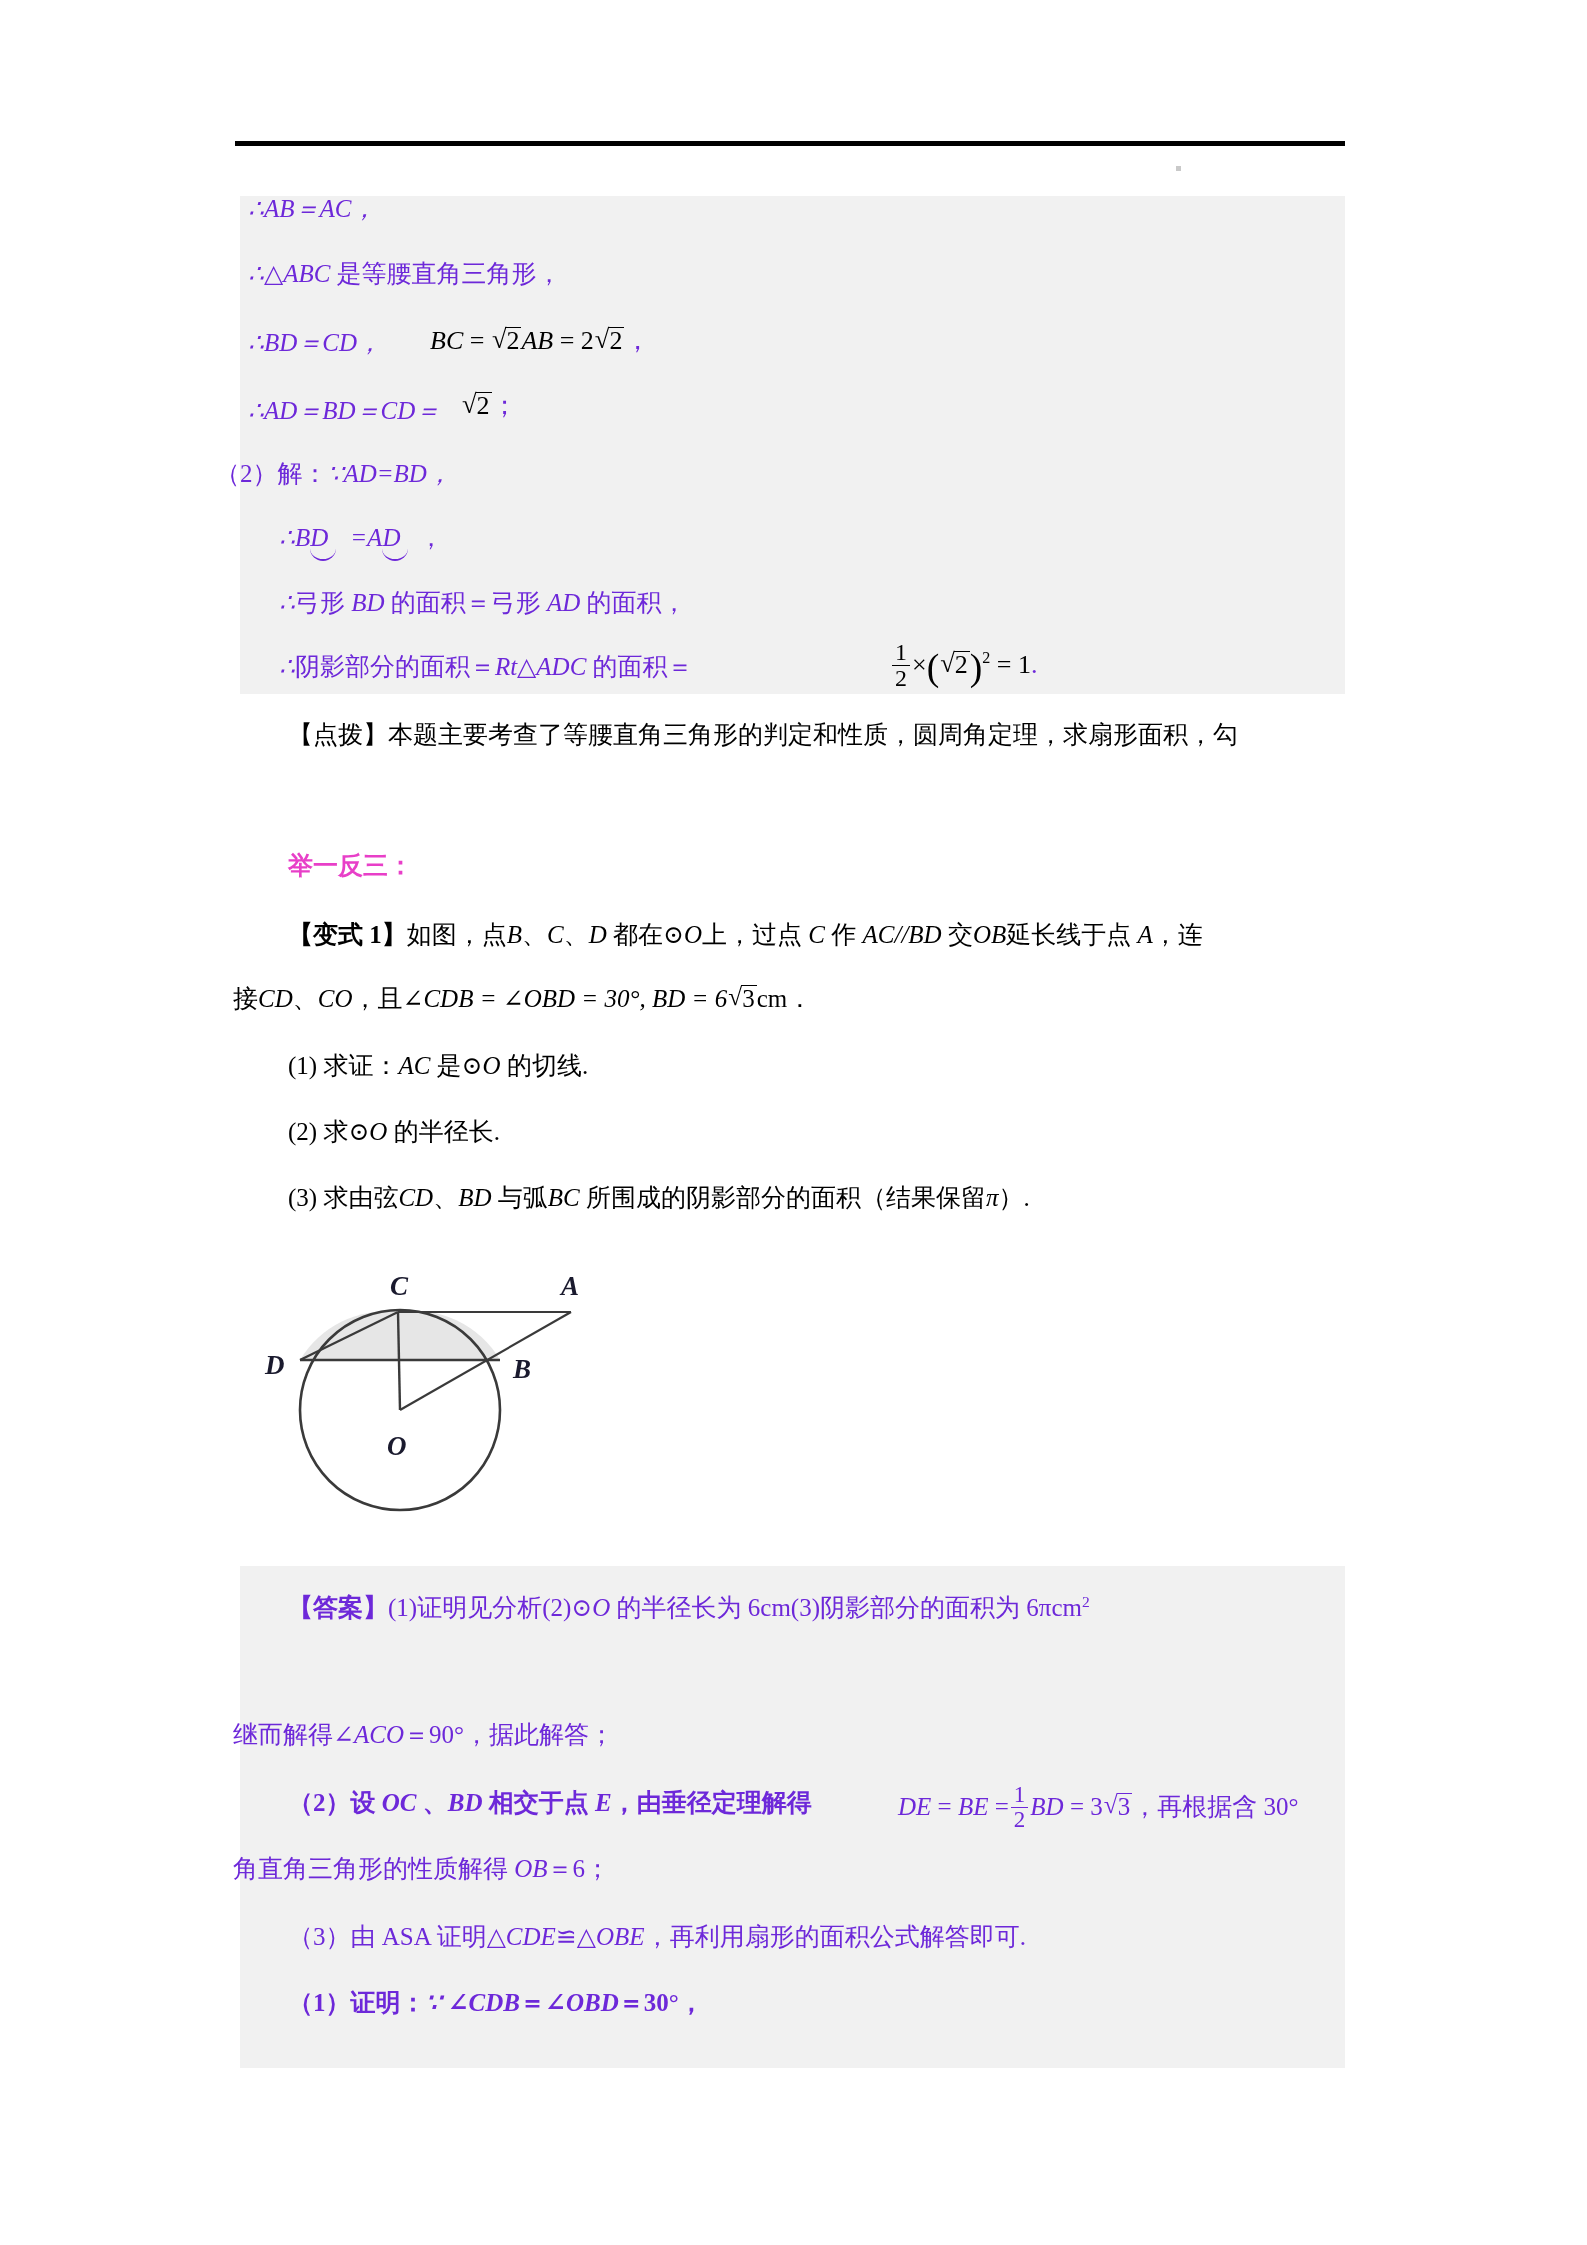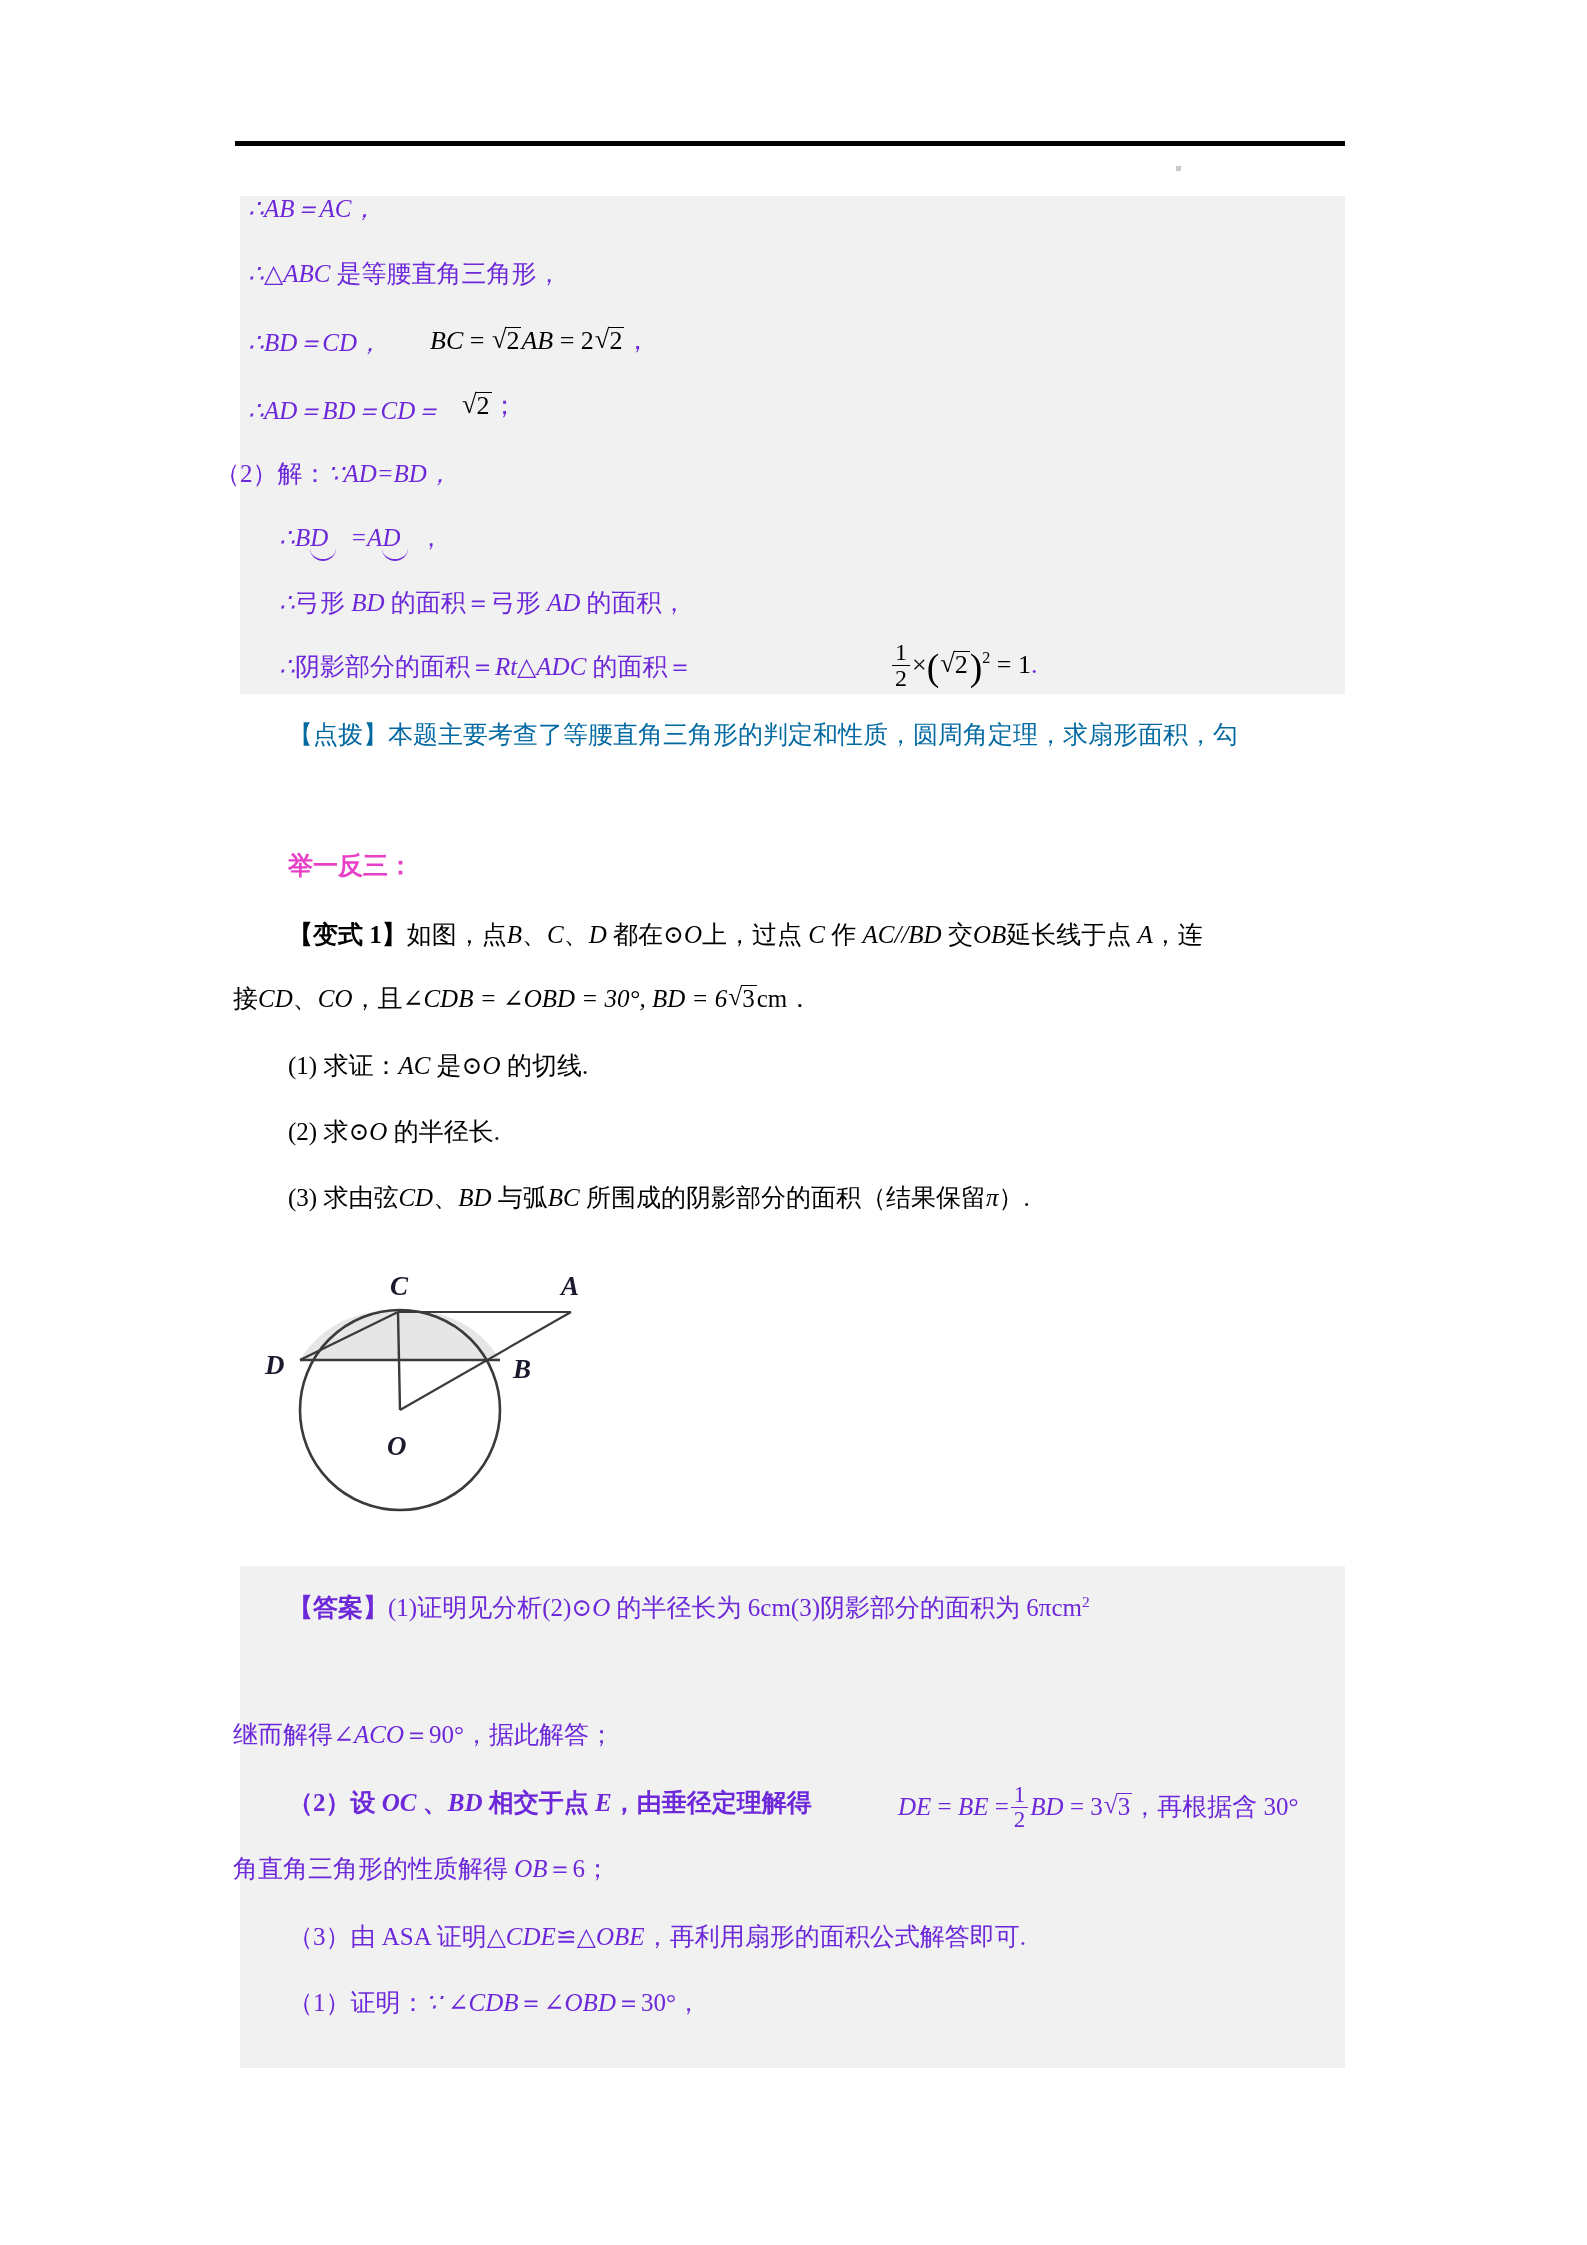--- a/index.html
+++ b/index.html
@@ -48,21 +48,21 @@
   #shade-solution2 { left: 240px; top: 196px; width: 1105px; height: 498px; }
   #shade-answer { left: 240px; top: 1566px; width: 1105px; height: 502px; }
 
   
   .tl {
     position: absolute;
     white-space: nowrap;
     line-height: 1;
   }
   .red { color: #6d28d9; }
-  .darkred { color: #0369a1; }
+  .darkred { color: #000000; }
   .blk { color: #000000; }
   .magenta { color: #e83fc8; }
 
   .cn { font-family: "Liberation Serif", "DejaVu Serif", serif; }
   .mi {
     font-style: italic;
     font-family: "Liberation Serif", "DejaVu Serif", serif;
   }
 
   
@@ -266,17 +266,17 @@
   </div>
 
   <div class="tl red" style="left:233px; top:1856px; font-size:25px;">
     <span class="cn">角直角三角形的性质解得 </span><span class="mi">OB</span><span class="cn">＝6；</span>
   </div>
 
   <div class="tl red" style="left:288px; top:1924px; font-size:25px;">
     <span class="cn">（3）由 ASA 证明△</span><span class="mi">CDE</span><span class="cn">≌</span><span class="cn">△</span><span class="mi">OBE</span><span class="cn">，再利用扇形的面积公式解答即可.</span>
   </div>
 
-  <div class="tl red" style="left:288px; top:1990px; font-size:25px;">
+  <div class="tl red" style="left:288px; top:1990px; font-size:25px;font-weight:bold;">
     <span class="cn">（1）证明：</span><span class="mi">∵</span><span class="cn"> ∠</span><span class="mi">CDB</span><span class="cn">＝∠</span><span class="mi">OBD</span><span class="cn">＝30°，</span>
   </div>
 
 </div>
 
 </body></html>

